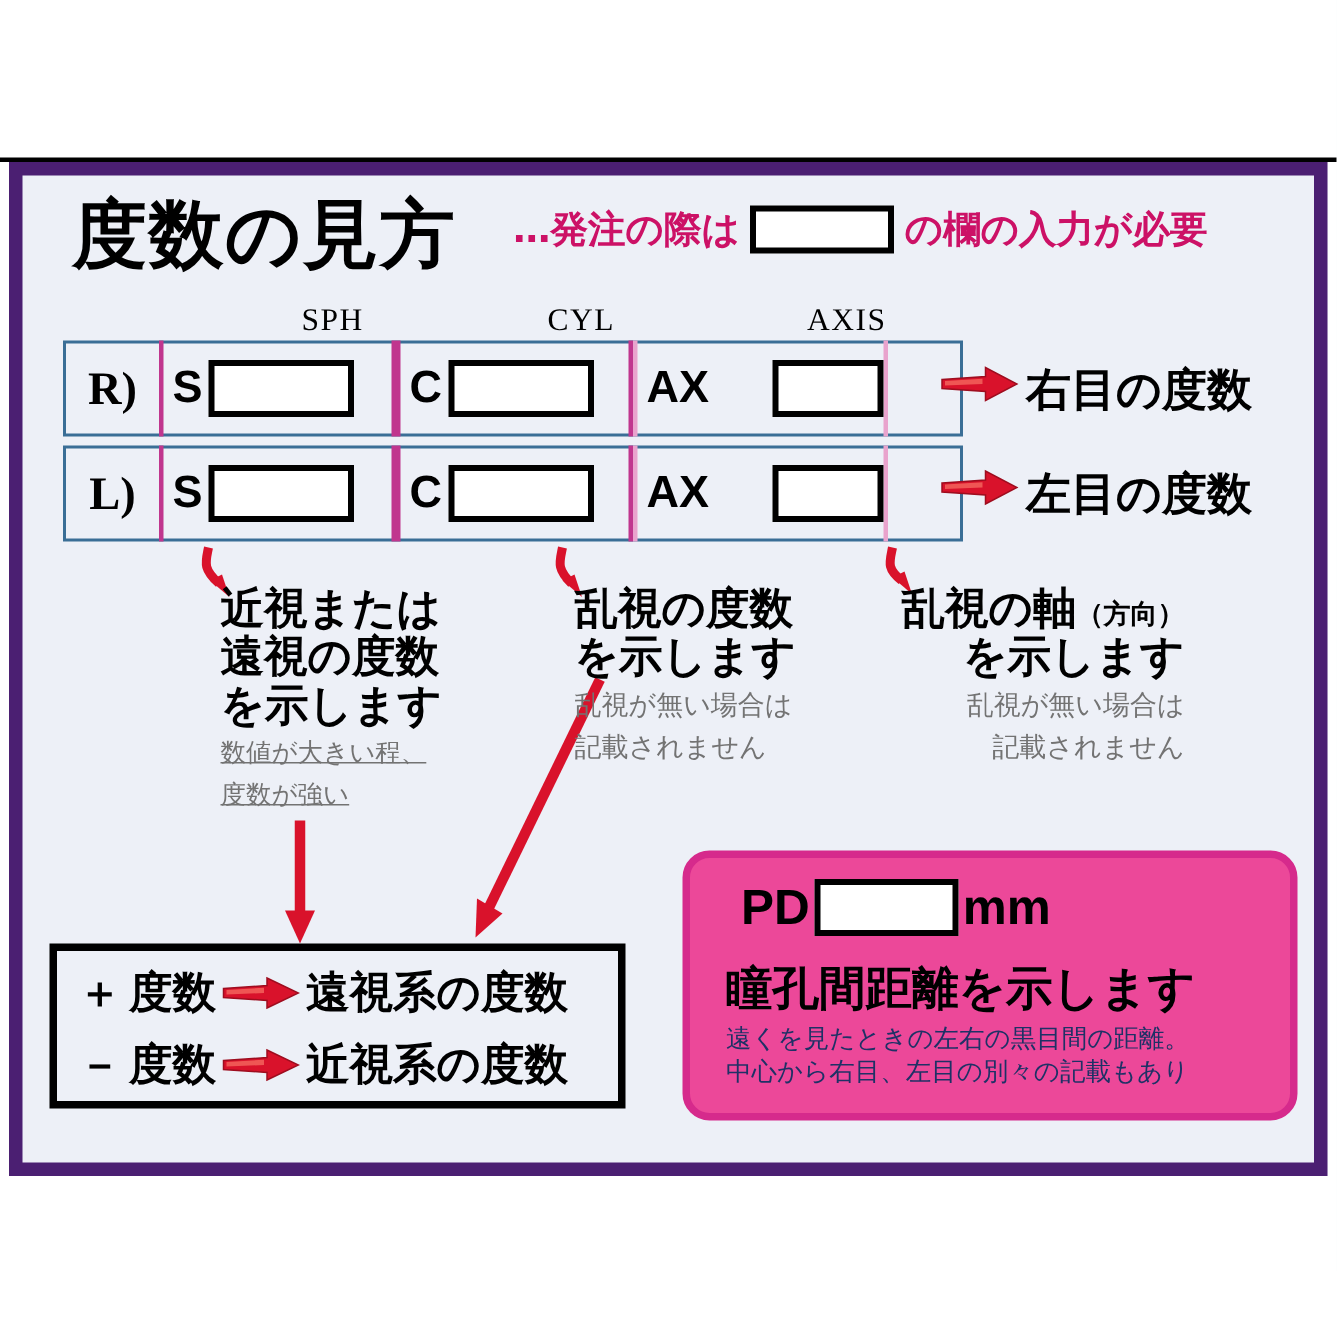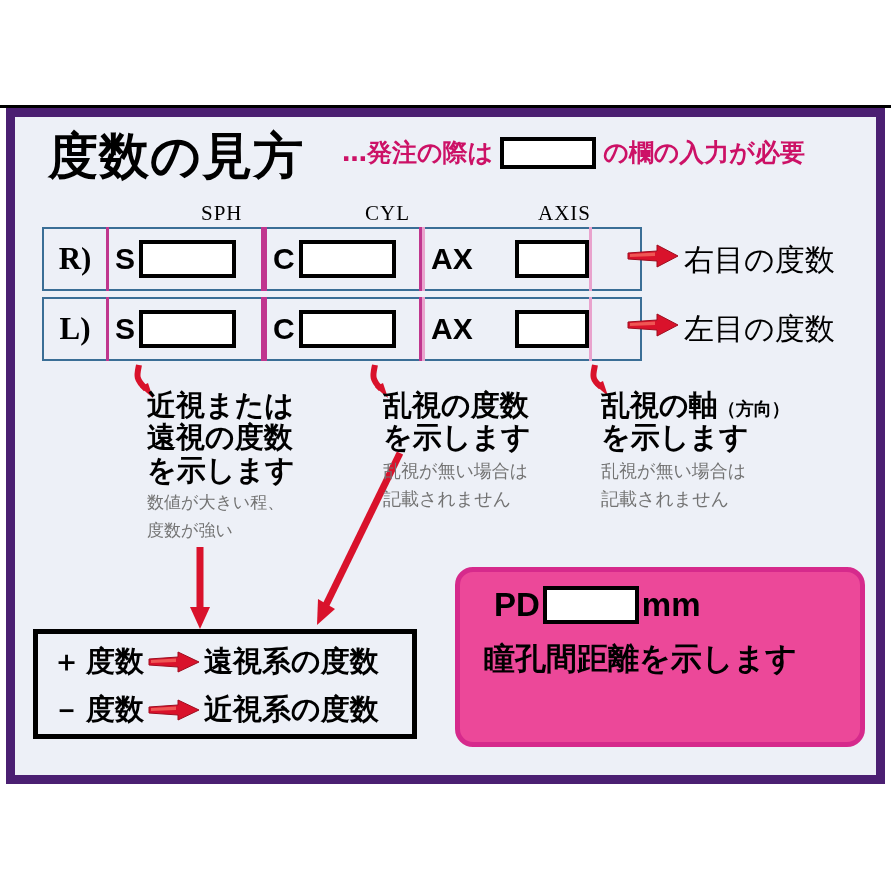--- a/index.html
+++ b/index.html
@@ -133,21 +133,21 @@
     height: 38px;
   }
   .rx-cell.sph  .cell-box { width: 97px; }
   .rx-cell.cyl  .cell-box { width: 97px; }
   .rx-cell.axis .cell-box { width: 80px; }
 
   
   .side-note {
     position: absolute;
     font-size: 30px;
-    font-weight: normal;
+    font-weight: bold;
     color: #000000;
     white-space: nowrap;
     font-family: "DejaVu Sans", sans-serif;
   }
   .side-note.r { left: 669px; top: 123px; }
   .side-note.l { left: 669px; top: 192px; }
 
   .side-arrow {
     position: absolute;
     width: 52px; height: 24px;
@@ -174,22 +174,22 @@
   .expl .sub {
     font-size: 18px;
     color: #737373;
     line-height: 1.25;
     margin-top: 6px;
     font-family: "DejaVu Sans", sans-serif;
     white-space: nowrap;
   }
   .expl.c1 { left: 132px; top: 272px; }
   .expl.c2 { left: 368px; top: 272px; }
-  .expl.c3 { left: 586px; top: 272px; }
-  .expl.c1 .sub { font-size: 17px; }
+  .expl.c3 { left: 586px; top: 272px; text-align: right; }
+  .expl.c1 .sub { font-size: 17px; text-decoration: underline; }
 
   
   .sign-box {
     position: absolute;
     left: 18px; top: 512px;
     width: 384px; height: 110px;
     box-sizing: border-box;
     border: 5px solid #000000;
     background: #edf0f7;
   }
@@ -406,16 +406,20 @@
       </div>
     </div>
 
     <div class="pd-box">
       <div class="pd-row">
         <span>PD</span>
         <span class="pd-input"></span>
         <span>mm</span>
       </div>
       <div class="pd-title">瞳孔間距離を示します</div>
+      <div class="pd-sub">
+        <div>遠くを見たときの左右の黒目間の距離。</div>
+        <div>中心から右目、左目の別々の記載もあり</div>
+      </div>
     </div>
 
   </div>
 </div>
 
 </body></html>

